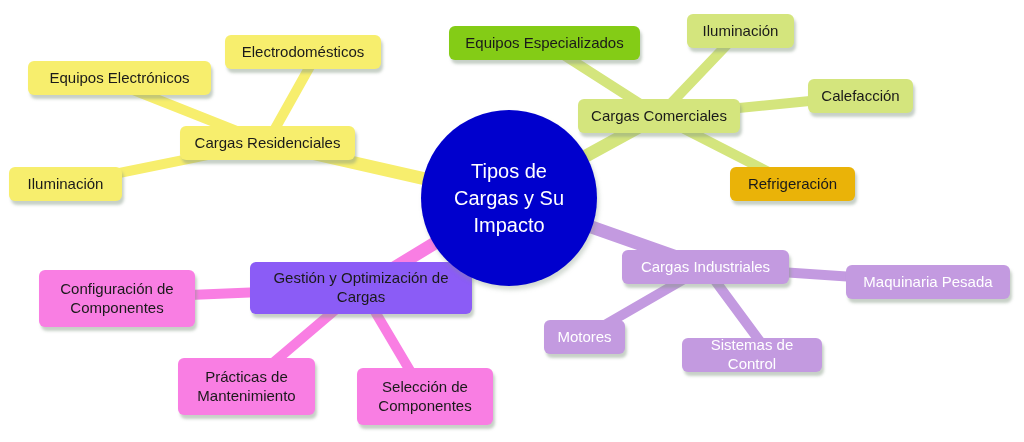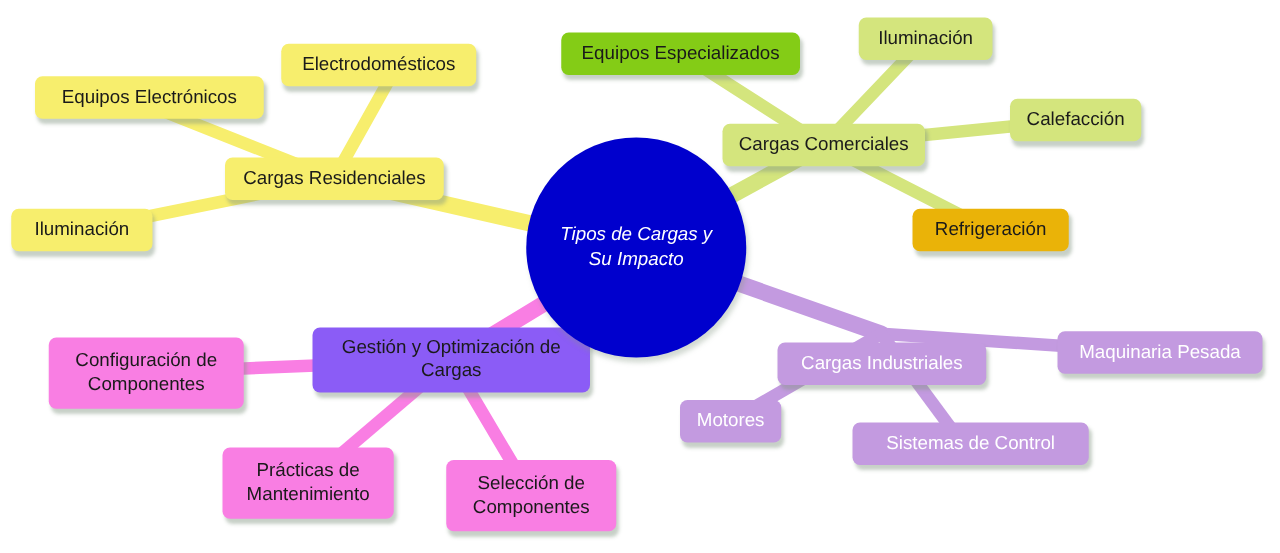--- a/index.html
+++ b/index.html
@@ -39,27 +39,26 @@
   .node.light-text {
     color: #ffffff;
   }
   .root-node {
     position: absolute;
     display: flex;
     align-items: center;
     justify-content: center;
     text-align: center;
     border-radius: 50%;
-    font-size: 15px;
+    font-size: 20px;
     line-height: 1.35;
     color: #ffffff;
     box-sizing: border-box;
     padding: 10px 26px;
     box-shadow: 2px 4px 4px rgba(130, 150, 130, 0.35);
-    font-style: italic;
   }
 </style>
 </head>
 <body>
 
 <div class="canvas">
 
   <svg class="edges" viewBox="0 0 1024 442" xmlns="http://www.w3.org/2000/svg">
 
     <line x1="509" y1="198" x2="267" y2="143" stroke-width="13" stroke-linecap="round" stroke="#f7ee6d"></line>
@@ -88,24 +87,24 @@
   <div class="node" style="left: 225px; top: 35px; width: 156px; height: 34px; background: rgb(247, 238, 109);">Electrodomésticos</div>
   <div class="node" style="left: 28px; top: 61px; width: 183px; height: 34px; background: rgb(247, 238, 109);">Equipos Electrónicos</div>
   <div class="node" style="left: 9px; top: 167px; width: 113px; height: 34px; background: rgb(247, 238, 109);">Iluminación</div>
 
   <div class="node" style="left: 578px; top: 99px; width: 162px; height: 34px; background: rgb(212, 229, 125); text-align: center;">Cargas Comerciales</div>
   <div class="node" style="left: 449px; top: 26px; width: 191px; height: 34px; background: #84cc16;">Equipos Especializados</div>
   <div class="node" style="left: 687px; top: 14px; width: 107px; height: 34px; background: rgb(212, 229, 125);">Iluminación</div>
   <div class="node" style="left: 808px; top: 79px; width: 105px; height: 34px; background: rgb(212, 229, 125);">Calefacción</div>
   <div class="node" style="left: 730px; top: 167px; width: 125px; height: 34px; background: #eab308;">Refrigeración</div>
 
-  <div class="node light-text" style="left: 622px; top: 250px; width: 167px; height: 34px; background: rgb(195, 154, 224); margin-top: 24px;">Cargas Industriales</div>
+  <div class="node light-text" style="left: 622px; top: 250px; width: 167px; height: 34px; background: rgb(195, 154, 224);">Cargas Industriales</div>
   <div class="node light-text" style="left: 846px; top: 265px; width: 164px; height: 34px; background: rgb(195, 154, 224);">Maquinaria Pesada</div>
   <div class="node light-text" style="left: 544px; top: 320px; width: 81px; height: 34px; background: rgb(195, 154, 224);">Motores</div>
-  <div class="node light-text" style="left: 682px; top: 338px; width: 189px; height: 34px; background: rgb(195, 154, 224);">Sistemas de Control</div>
+  <div class="node light-text" style="left: 682px; top: 338px; width: 140px; height: 34px; background: rgb(195, 154, 224);">Sistemas de Control</div>
 
   <div class="node" style="left: 250px; top: 262px; width: 222px; height: 52px; background: #8b5cf6;">Gestión y Optimización de Cargas</div>
   <div class="node" style="left: 39px; top: 270px; width: 156px; height: 57px; background: rgb(249, 126, 227);">Configuración de Componentes</div>
   <div class="node" style="left: 178px; top: 358px; width: 137px; height: 57px; background: rgb(249, 126, 227);">Prácticas de Mantenimiento</div>
   <div class="node" style="left: 357px; top: 368px; width: 136px; height: 57px; background: rgb(249, 126, 227);">Selección de Componentes</div>
 
   <div class="root-node" style="left: 421px; top: 110px; width: 176px; height: 176px; background: rgb(0, 0, 205);">Tipos de Cargas y Su Impacto</div>
 
 </div>
 

